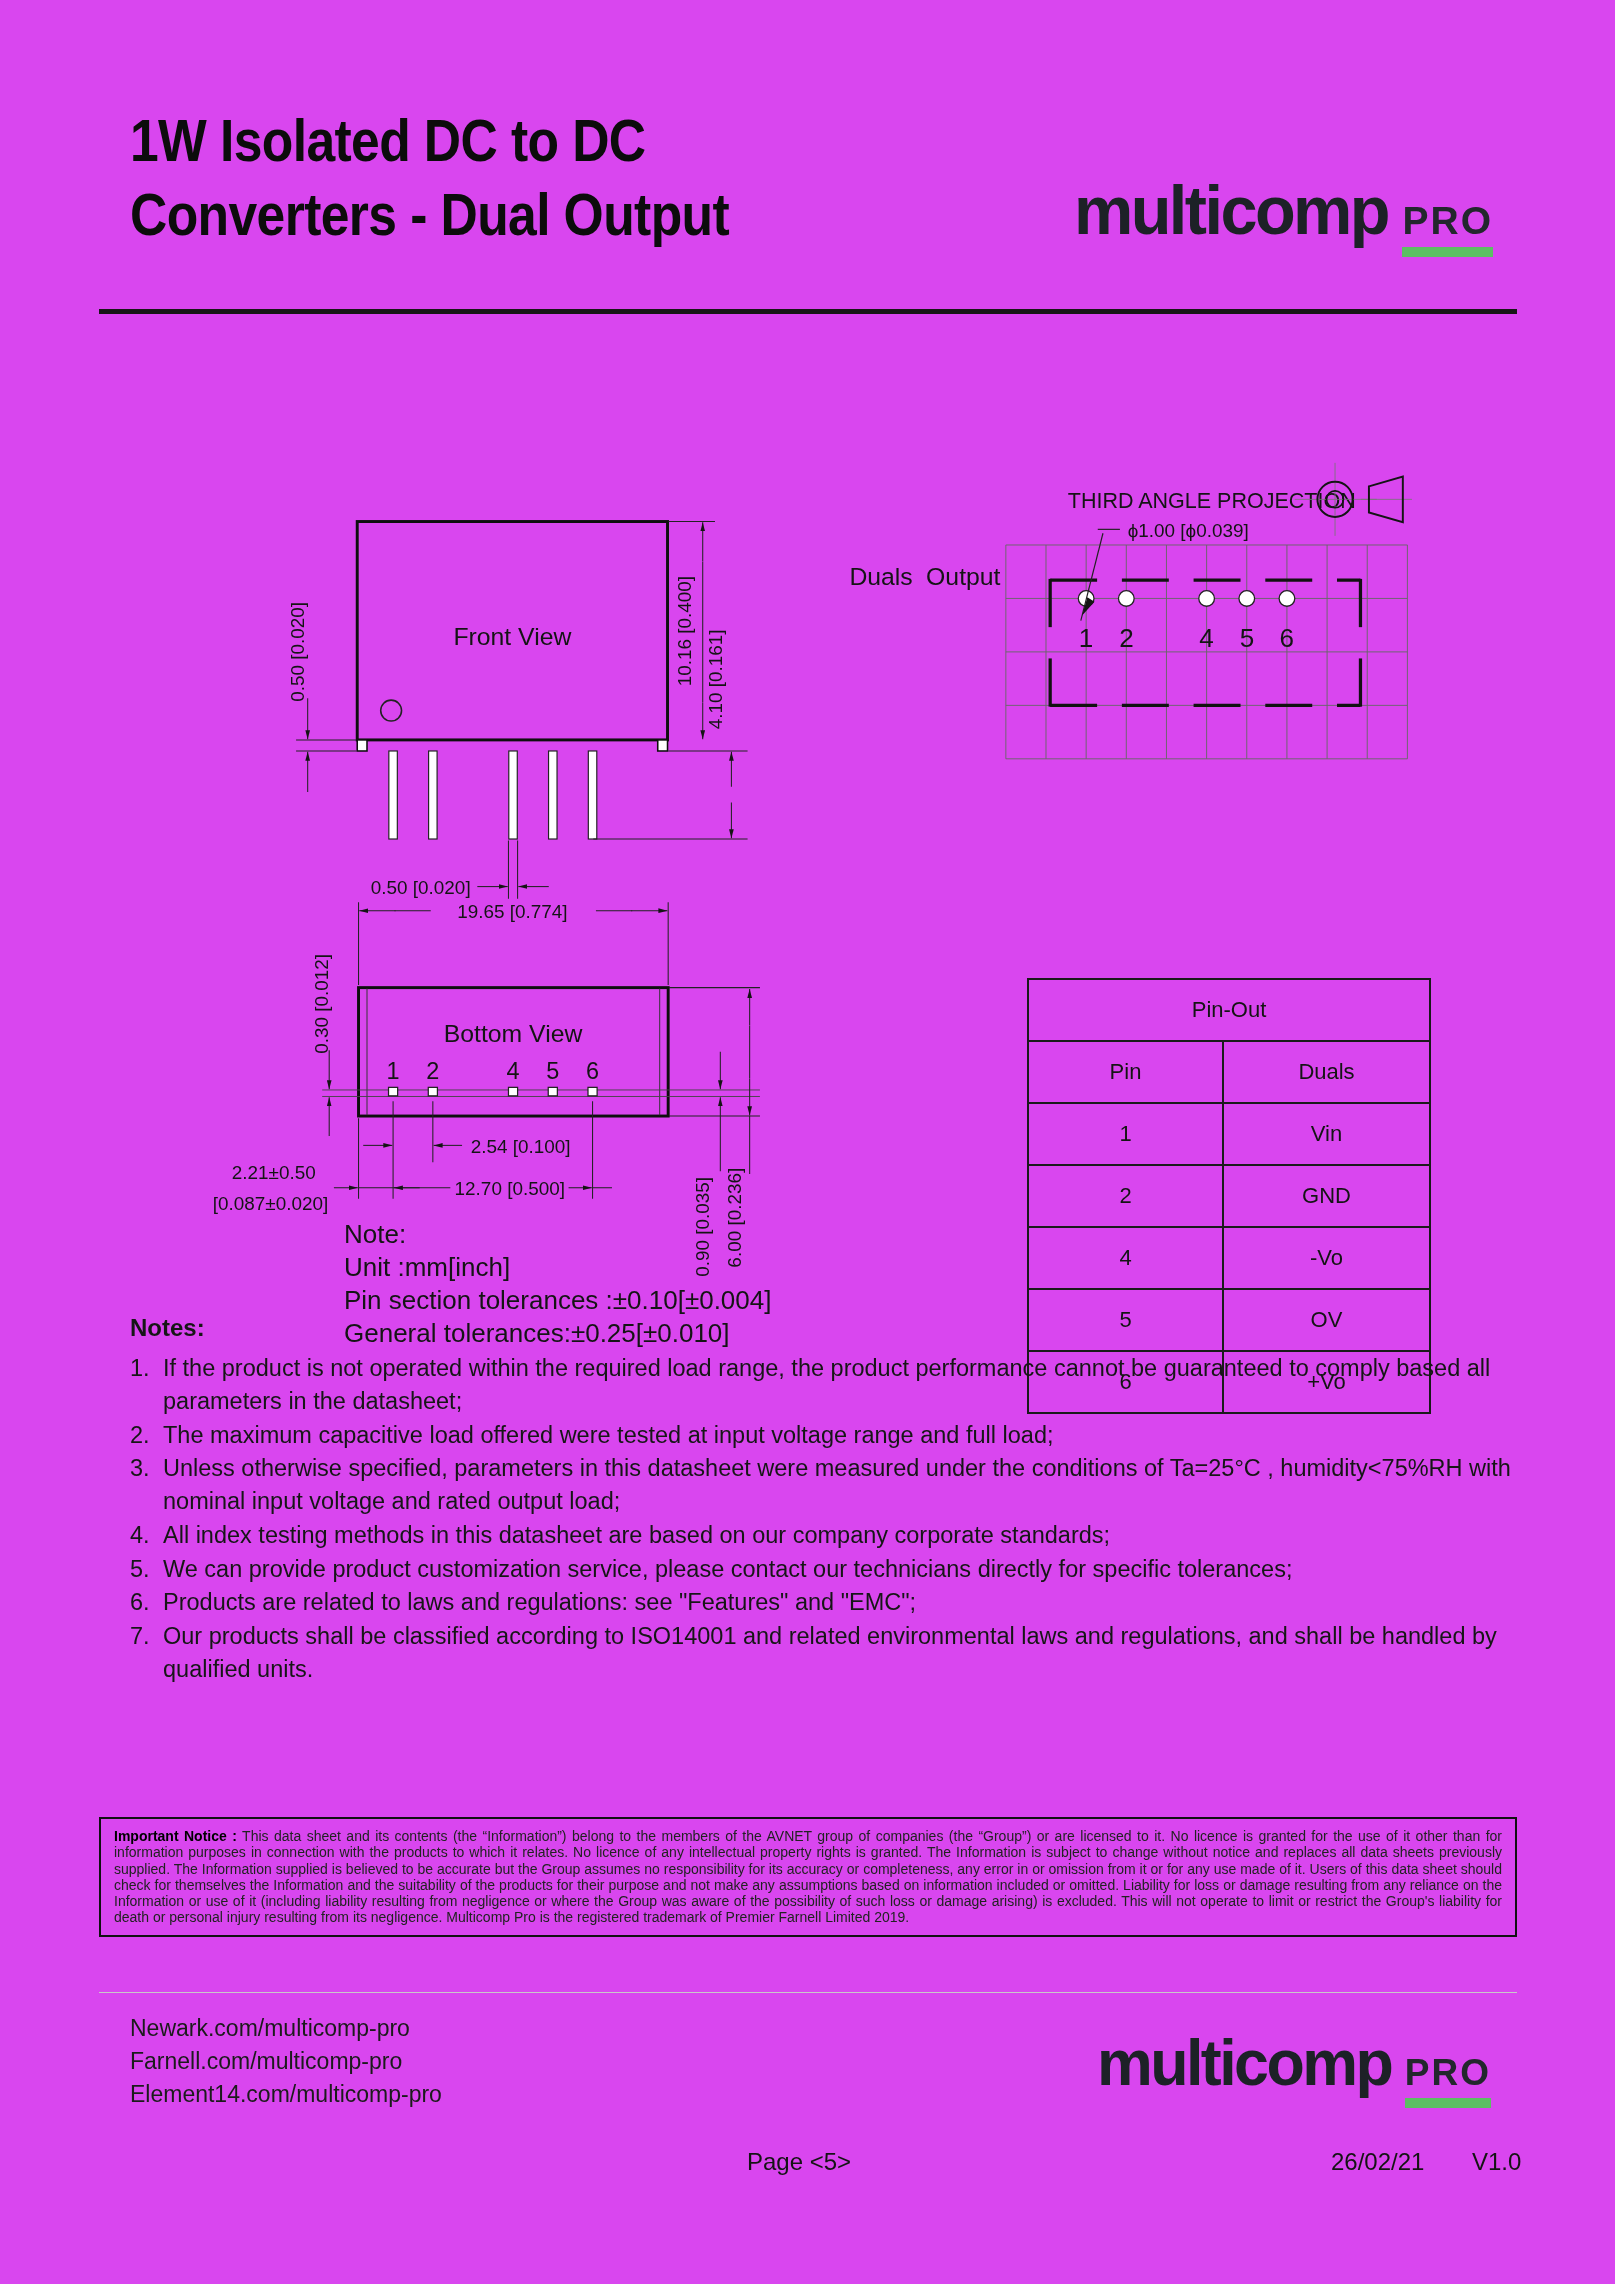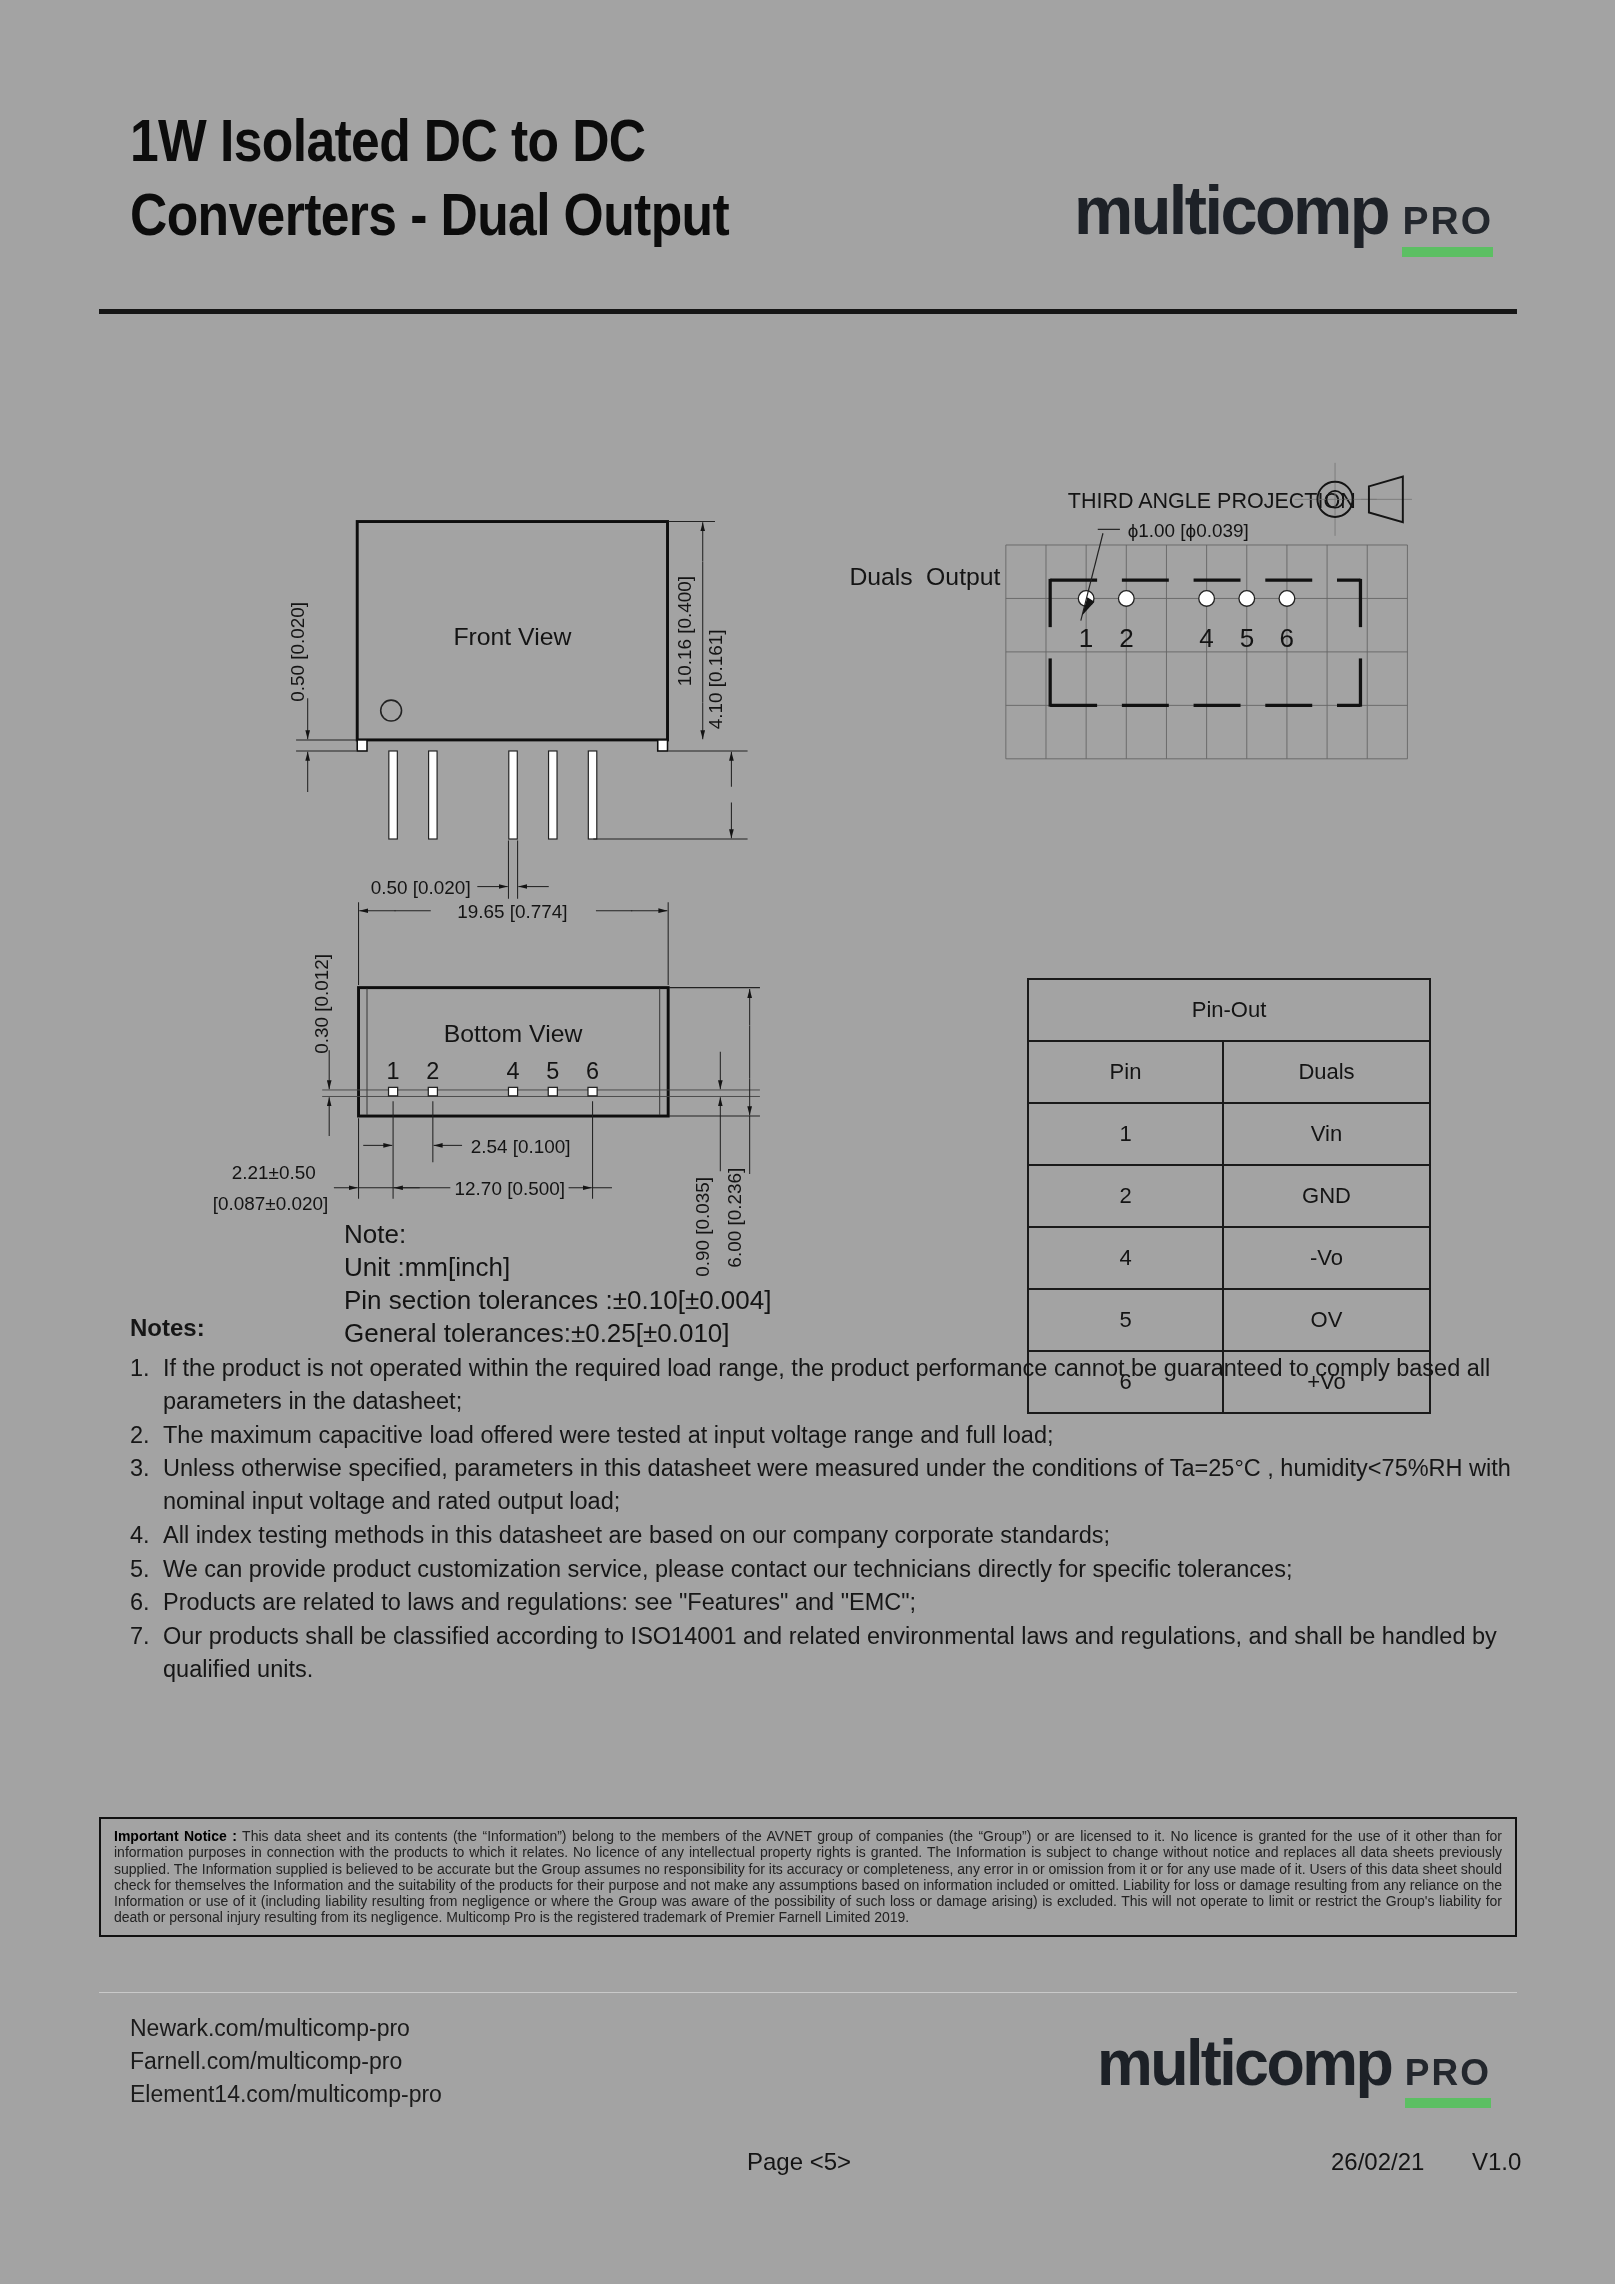--- a/index.html
+++ b/index.html
@@ -1,17 +1,17 @@
 <!DOCTYPE html>
 <html style="font-size:10.4px"><head>
 <meta charset="utf-8">
 <style>
   html,body{margin:0;padding:0;background:#e8e8e8;}
   #page{
-    position:relative;width:1616px;height:2284px;background:#a3a3a3;
+    position:relative;width:1616px;height:2284px;background:#d946ef;
     font-family:"Liberation Sans",sans-serif;color:#111;overflow:hidden;
   }
   .abs{position:absolute;}
   
   #title{left:130px;top:104px;font-weight:bold;color:#0c0c0c;line-height:74px;font-size:60px;letter-spacing:-0.7px;}
   #title .tline{display:block;transform:scaleX(.86);transform-origin:left center;white-space:nowrap;}
   .brand{display:flex;align-items:baseline;gap:7.8px;}
   .brand .bword{font-weight:bold;color:#1d2127;letter-spacing:-2.6px;transform:scaleX(.98);transform-origin:left bottom;}
   .brand .bpro{display:inline-block;font-weight:600;color:#23272d;letter-spacing:2px;}
   .brand .bbar{height:9.8px;margin-top:3.9px;}

